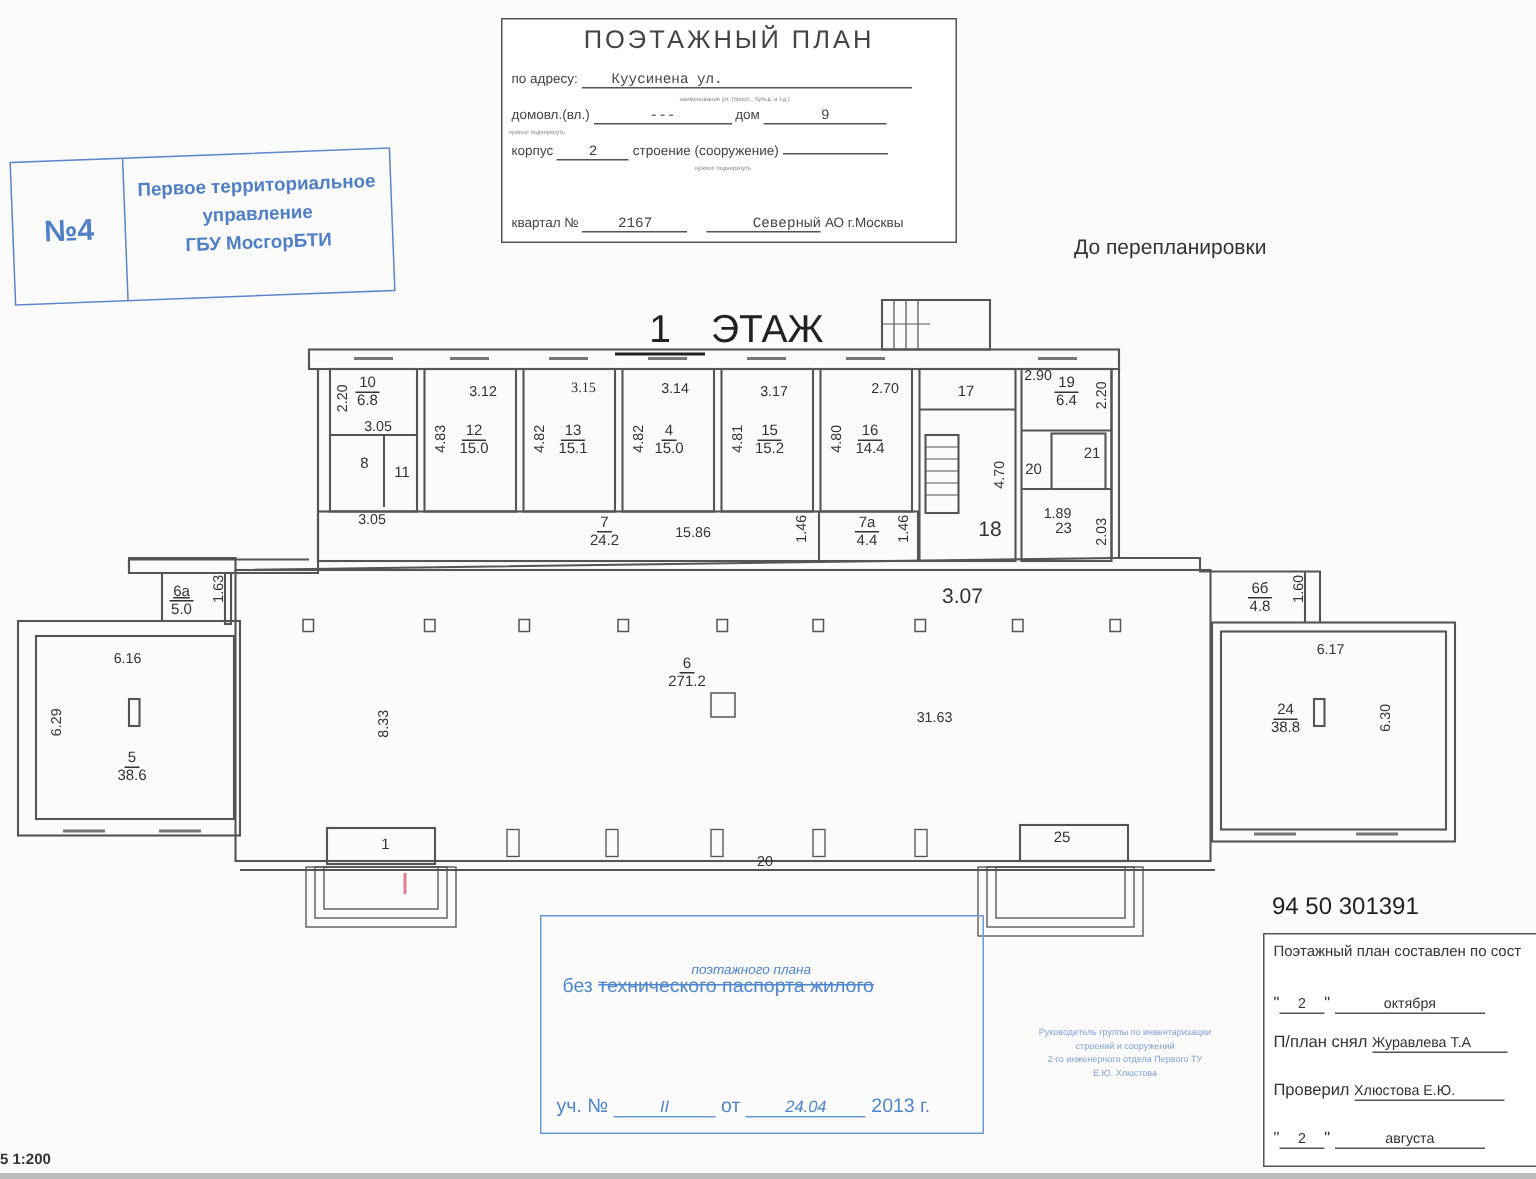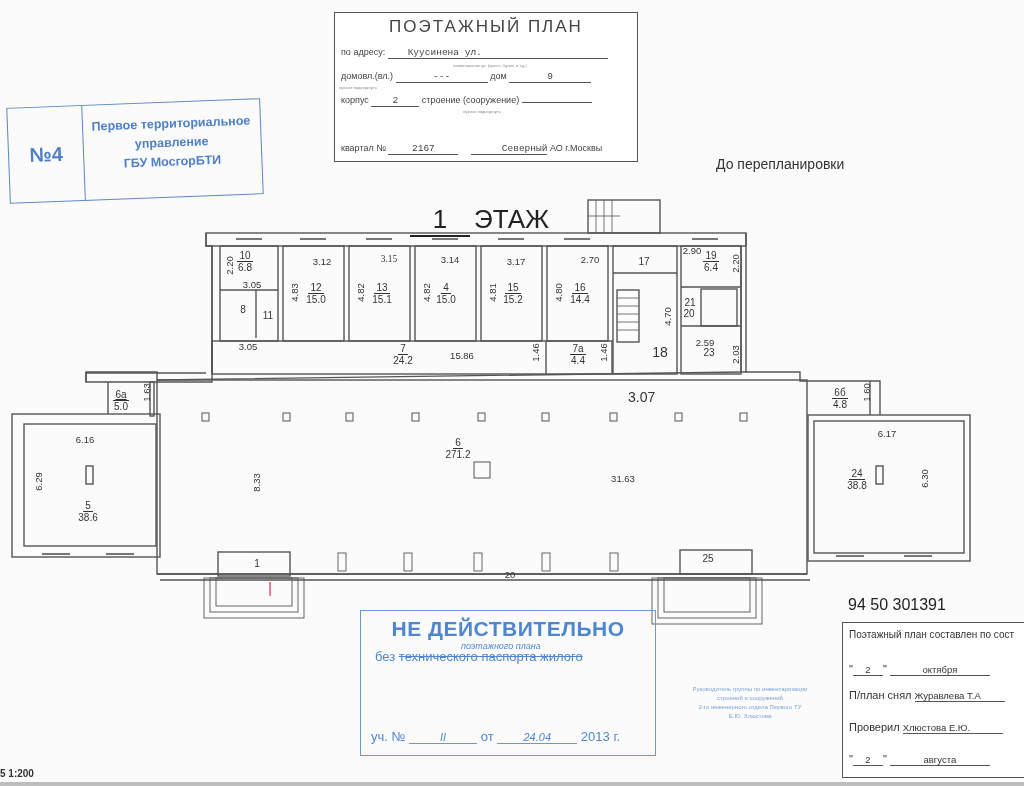--- a/index.html
+++ b/index.html
@@ -206,21 +206,21 @@
     <div class="abs" style="left: 624px; top: 256px; width: 40px; text-align: center; font-size: 10px; line-height: 11px; color: rgb(51, 51, 51);">
       <div>17</div>
     </div>
     <div class="abs" style="left: 640px; top: 347px; width: 40px; text-align: center; font-size: 14px; line-height: 11px; color: rgb(51, 51, 51);">
       <div>18</div>
     </div>
     <div class="abs" style="left: 691px; top: 250px; width: 40px; text-align: center; font-size: 10px; line-height: 11px; color: rgb(51, 51, 51);"><div style="display: inline-block; border-bottom: 1px solid rgb(51, 51, 51); padding: 0px 2px;">19</div><div>6.4</div></div>
     <div class="abs" style="left: 669px; top: 308px; width: 40px; text-align: center; font-size: 10px; line-height: 11px; color: rgb(51, 51, 51);">
       <div>20</div>
     </div>
-    <div class="abs" style="left: 670px; top: 297px; width: 40px; text-align: center; font-size: 10px; line-height: 11px; color: rgb(51, 51, 51);">
+    <div class="abs" style="left: 708px; top: 297px; width: 40px; text-align: center; font-size: 10px; line-height: 11px; color: rgb(51, 51, 51);">
       <div>21</div>
     </div>
     <div class="abs" style="left: 689px; top: 347px; width: 40px; text-align: center; font-size: 10px; line-height: 11px; color: rgb(51, 51, 51);">
       <div>23</div>
     </div>
     <div class="abs" style="left: 101px; top: 389px; width: 40px; text-align: center; font-size: 10px; line-height: 11px; color: rgb(51, 51, 51);"><div style="display: inline-block; border-bottom: 1px solid rgb(51, 51, 51); padding: 0px 2px; text-decoration: underline;">6а</div><div>5.0</div></div>
     <div class="abs" style="left: 820px; top: 387px; width: 40px; text-align: center; font-size: 10px; line-height: 11px; color: rgb(51, 51, 51);"><div style="display: inline-block; border-bottom: 1px solid rgb(51, 51, 51); padding: 0px 2px;">6б</div><div>4.8</div></div>
     <div class="abs" style="left: 438px; top: 437px; width: 40px; text-align: center; font-size: 10px; line-height: 11px; color: rgb(51, 51, 51);"><div style="display: inline-block; border-bottom: 1px solid rgb(51, 51, 51); padding: 0px 2px;">6</div><div>271.2</div></div>
     <div class="abs" style="left: 68px; top: 500px; width: 40px; text-align: center; font-size: 10px; line-height: 11px; color: rgb(51, 51, 51);"><div style="display: inline-block; border-bottom: 1px solid rgb(51, 51, 51); padding: 0px 2px;">5</div><div>38.6</div></div>
     <div class="abs" style="left: 837px; top: 468px; width: 40px; text-align: center; font-size: 10px; line-height: 11px; color: rgb(51, 51, 51);"><div style="display: inline-block; border-bottom: 1px solid rgb(51, 51, 51); padding: 0px 2px;">24</div><div>38.8</div></div>
@@ -245,21 +245,21 @@
     <div class="abs" style="left: 412px; top: 287px; width: 28px; text-align: center; font-size: 9.5px; color: rgb(51, 51, 51); transform: rotate(-90deg);">4.82</div>
     <div class="abs" style="left: 478px; top: 287px; width: 28px; text-align: center; font-size: 9.5px; color: rgb(51, 51, 51); transform: rotate(-90deg);">4.81</div>
     <div class="abs" style="left: 544px; top: 287px; width: 28px; text-align: center; font-size: 9.5px; color: rgb(51, 51, 51); transform: rotate(-90deg);">4.80</div>
     <div class="abs" style="left: 448px; top: 350px; width: 28px; text-align: center; font-size: 9.5px; color: rgb(51, 51, 51); transform: rotate(0deg);">15.86</div>
     <div class="abs" style="left: 521px; top: 347px; width: 28px; text-align: center; font-size: 9.5px; color: rgb(51, 51, 51); transform: rotate(-90deg);">1.46</div>
     <div class="abs" style="left: 589px; top: 347px; width: 28px; text-align: center; font-size: 9.5px; color: rgb(51, 51, 51); transform: rotate(-90deg);">1.46</div>
     <div class="abs" style="left: 653px; top: 311px; width: 28px; text-align: center; font-size: 9.5px; color: rgb(51, 51, 51); transform: rotate(-90deg);">4.70</div>
     <div class="abs" style="left: 628px; top: 361px; width: 28px; text-align: left; font-size: 14px; color: rgb(51, 51, 51); transform: rotate(0deg); margin-top: 28px;">3.07</div>
     <div class="abs" style="left: 678px; top: 245px; width: 28px; text-align: center; font-size: 9.5px; color: rgb(51, 51, 51); transform: rotate(0deg);">2.90</div>
     <div class="abs" style="left: 721px; top: 258px; width: 28px; text-align: center; font-size: 9.5px; color: rgb(51, 51, 51); transform: rotate(-90deg);">2.20</div>
-    <div class="abs" style="left: 691px; top: 337px; width: 28px; text-align: center; font-size: 9.5px; color: rgb(51, 51, 51); transform: rotate(0deg);">2.59</div>
+    <div class="abs" style="left: 691px; top: 337px; width: 28px; text-align: center; font-size: 9.5px; color: rgb(51, 51, 51); transform: rotate(0deg);">1.89</div>
     <div class="abs" style="left: 721px; top: 349px; width: 28px; text-align: center; font-size: 9.5px; color: rgb(51, 51, 51); transform: rotate(-90deg);">2.03</div>
     <div class="abs" style="left: 132px; top: 387px; width: 28px; text-align: center; font-size: 9.5px; color: rgb(51, 51, 51); transform: rotate(-90deg);">1.63</div>
     <div class="abs" style="left: 852px; top: 387px; width: 28px; text-align: center; font-size: 9.5px; color: rgb(51, 51, 51); transform: rotate(-90deg);">1.60</div>
     <div class="abs" style="left: 71px; top: 434px; width: 28px; text-align: center; font-size: 9.5px; color: rgb(51, 51, 51); transform: rotate(0deg);">6.16</div>
     <div class="abs" style="left: 24px; top: 476px; width: 28px; text-align: center; font-size: 9.5px; color: rgb(51, 51, 51); transform: rotate(-90deg);">6.29</div>
     <div class="abs" style="left: 242px; top: 477px; width: 28px; text-align: center; font-size: 9.5px; color: rgb(51, 51, 51); transform: rotate(-90deg);">8.33</div>
     <div class="abs" style="left: 609px; top: 473px; width: 28px; text-align: center; font-size: 9.5px; color: rgb(51, 51, 51); transform: rotate(0deg);">31.63</div>
     <div class="abs" style="left: 873px; top: 428px; width: 28px; text-align: center; font-size: 9.5px; color: rgb(51, 51, 51); transform: rotate(0deg);">6.17</div>
     <div class="abs" style="left: 910px; top: 473px; width: 28px; text-align: center; font-size: 9.5px; color: rgb(51, 51, 51); transform: rotate(-90deg);">6.30</div>
     <div class="abs" style="left: 496px; top: 569px; width: 28px; text-align: center; font-size: 9.5px; color: rgb(51, 51, 51); transform: rotate(0deg);">20</div>
@@ -304,21 +304,20 @@
   </div>
 </div>
 
 <div class="abs before-label">До перепланировки</div>
 
 <div class="abs floor-title">
   <span class="num">1</span><span>ЭТАЖ</span>
 </div>
 
 <div class="abs invalid-stamp">
-  <div class="h1">НЕ ДЕЙСТВИТЕЛЬНО</div>
   <div class="hand">поэтажного плана</div>
   <div class="l2">
     <span>без</span>
     <span class="strike">технического паспорта жилого</span>
   </div>
   <div class="l4">
     <span>уч. №</span>
     <span class="ul" style="width:68px">II</span>
     <span>от</span>
     <span class="ul" style="width:80px">24.04</span>

